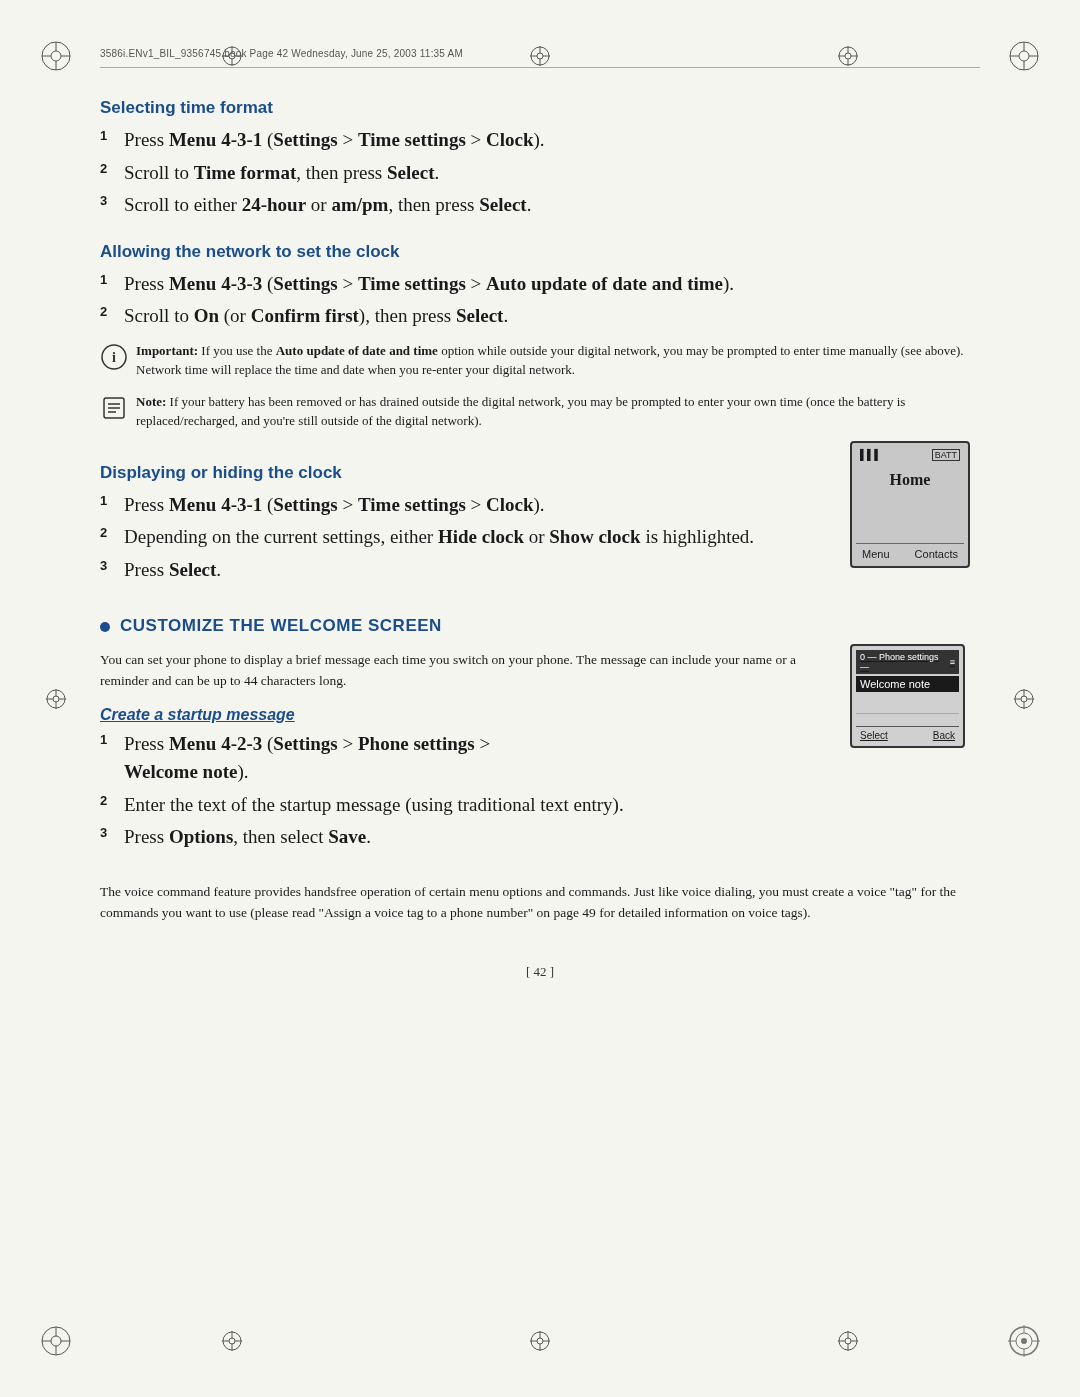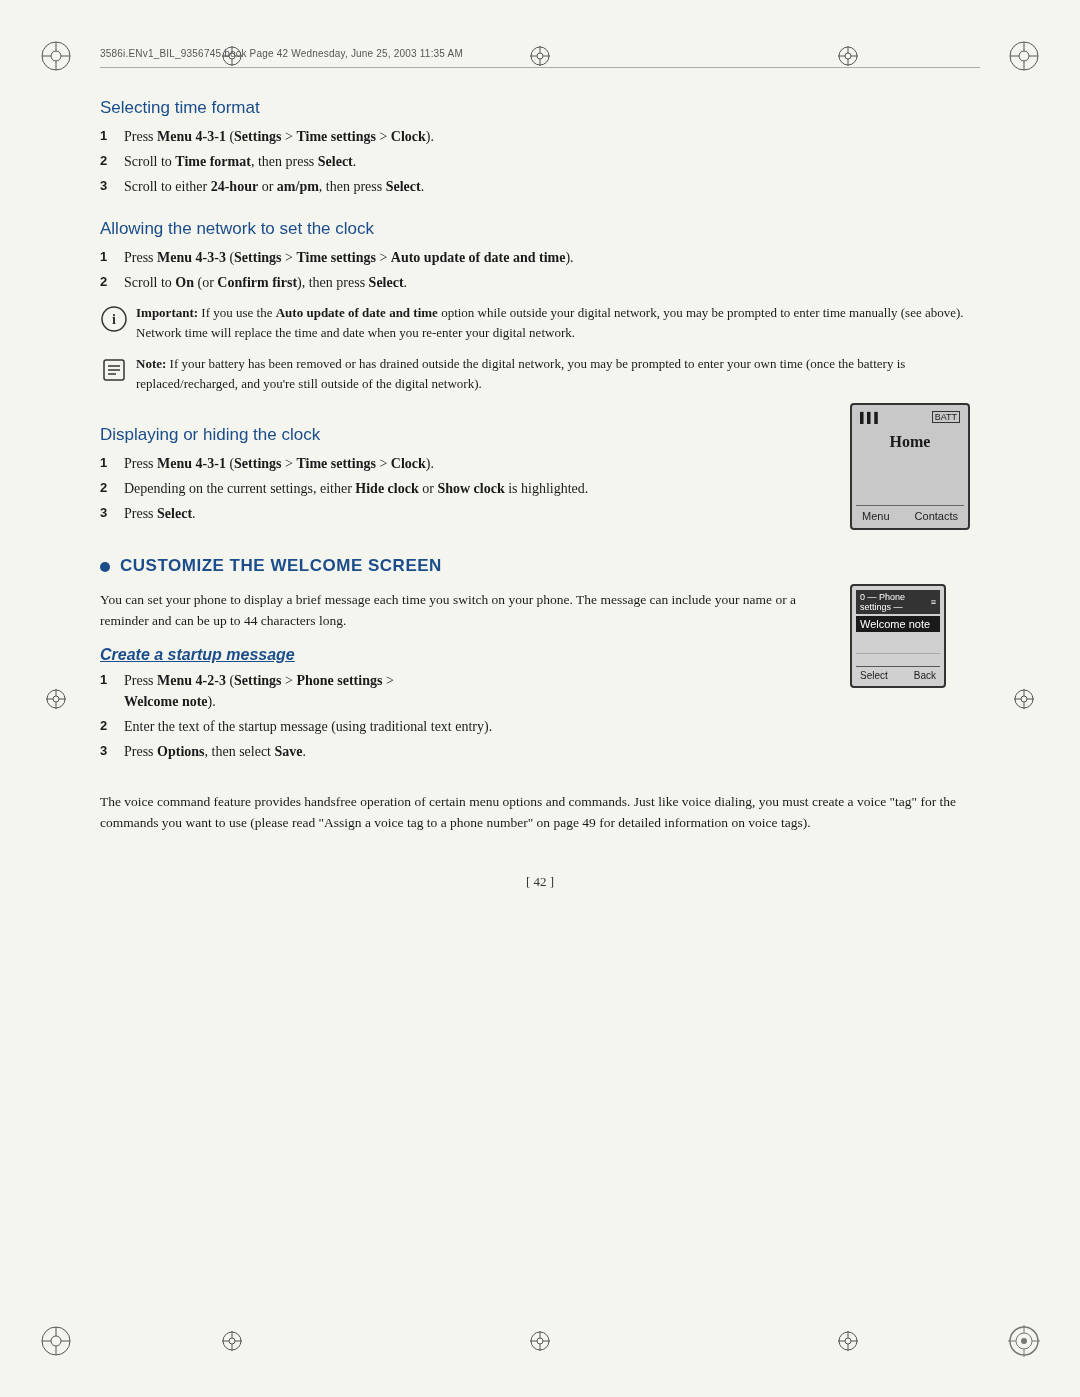--- a/index.html
+++ b/index.html
@@ -69,21 +69,21 @@
 
     
     .content {
       margin-top: 20px;
     }
 
     
     .section-heading {
       color: #1a4d8a;
       font-size: 17px;
-      font-weight: normal;
+      font-weight: bold;
       font-family: Arial, sans-serif;
       margin-bottom: 8px;
       margin-top: 22px;
     }
 
     
     .major-section {
       display: flex;
       align-items: flex-start;
       margin-top: 26px;
@@ -127,21 +127,21 @@
       font-weight: bold;
       font-family: Arial, sans-serif;
       font-size: 13px;
       min-width: 18px;
       margin-right: 6px;
       flex-shrink: 0;
     }
 
     .step-text {
       flex: 1;
-      font-size: 14px;
+      font-size: 19px;
       line-height: 1.5;
     }
 
     .step-text b, .step-text strong {
       font-weight: bold;
     }
 
     
     .note-box {
       display: flex;
@@ -519,21 +519,21 @@
               <span class="step-num">2</span>
               <span class="step-text">Enter the text of the startup message (using traditional text entry).</span>
             </li>
             <li class="step-item">
               <span class="step-num">3</span>
               <span class="step-text">Press <b>Options</b>, then select <b>Save</b>.</span>
             </li>
           </ol>
         </div>
         <div class="image-col">
-          <div class="phone-screen" style="width:96px; background:#d0d0d0;">
+          <div class="phone-screen" style="width:115px; background:#d0d0d0;text-decoration:underline;">
             <div class="phone-screen-menu-header">
               <span>0 — Phone settings —</span>
               <span>≡</span>
             </div>
             <div style="padding: 2px 0; font-family: Arial, sans-serif;">
               <div class="phone-screen-menu-item selected">Welcome note</div>
               <div style="height: 22px; border-bottom: 1px solid #aaa;"></div>
               <div style="height: 8px;"></div>
             </div>
             <div class="phone-screen-menu-footer">

